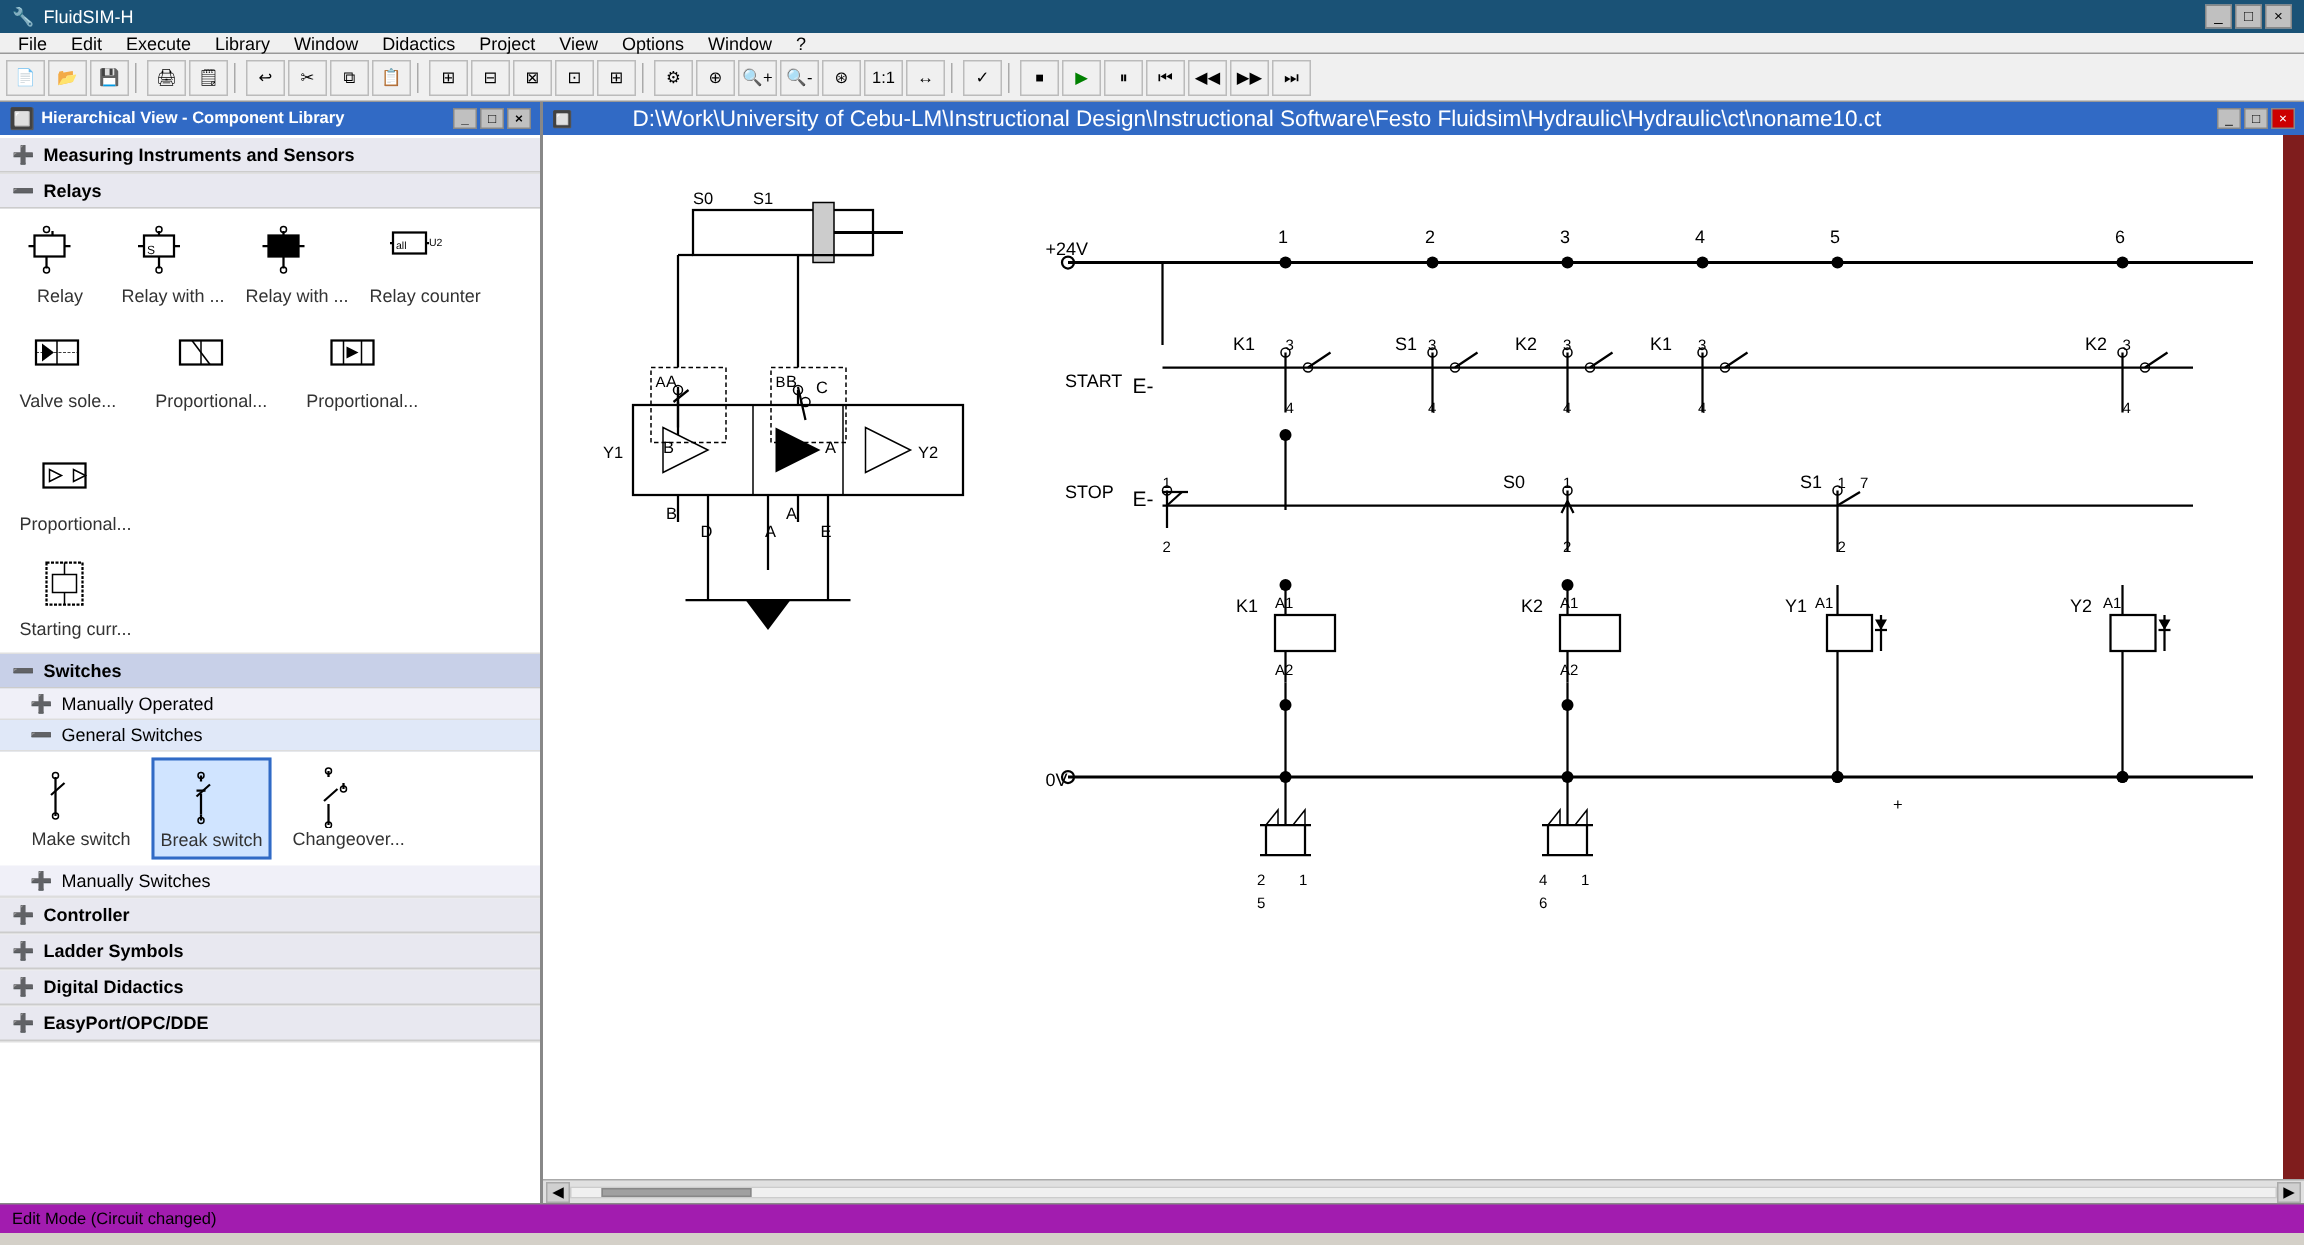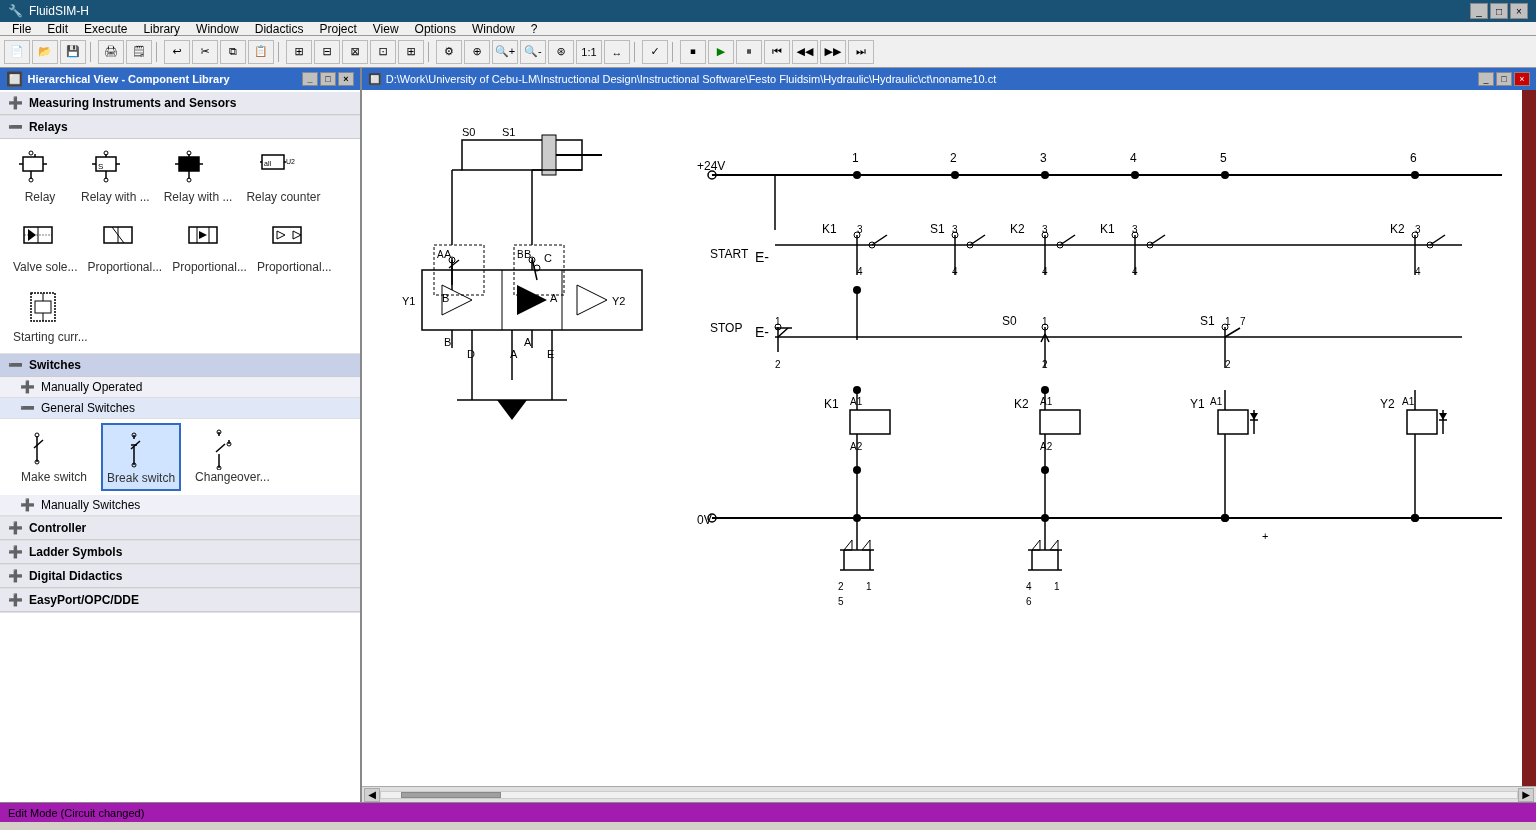--- a/index.html
+++ b/index.html
@@ -268,21 +268,21 @@
                   <text x="6" y="17" font-size="7" fill="#000">all</text>
                   <line x1="2" y1="13" x2="4" y2="13" stroke="#000" stroke-width="1.5"></line>
                   <line x1="26" y1="13" x2="28" y2="13" stroke="#000" stroke-width="1.5"></line>
                   <text x="28" y="15" font-size="7">U2</text>
                 </svg>
               </div>
               <div class="comp-label">Relay counter</div>
             </div>
           </div>
 
-          <div style="display:flex;gap:0;flex-wrap:wrap;margin-top:4px;">
+          <div style="display:flex;gap:16px;flex-wrap:wrap;margin-top:4px;">
             <div class="component-item">
               <div class="comp-icon">
                 <svg width="50" height="38" viewBox="0 0 50 38">
                   <rect x="4" y="8" width="28" height="16" fill="none" stroke="#000" stroke-width="1.5"></rect>
                   <line x1="18" y1="8" x2="18" y2="24" stroke="#000" stroke-width="1"></line>
                   <line x1="4" y1="16" x2="32" y2="16" stroke="#000" stroke-width="0.5" stroke-dasharray="2,1"></line>
                   <polygon points="8,10 8,22 16,16" fill="#000"></polygon>
                 </svg>
               </div>
               <div class="comp-label">Valve sole...</div>
@@ -435,21 +435,21 @@
         </div>
       </div>
 
     </div>
   </div>
 
   <div class="canvas-panel">
     <div class="canvas-titlebar">
       <div style="display:flex;align-items:center;gap:4px;">
         <span>🔲</span>
-        <span style="font-size:11px;">D:\Work\University of Cebu-LM\Instructional Design\Instructional Software\Festo Fluidsim\Hydraulic\Hydraulic\ct\noname10.ct</span>
+        <span style="font-size:15px;margin-left:36px;">D:\Work\University of Cebu-LM\Instructional Design\Instructional Software\Festo Fluidsim\Hydraulic\Hydraulic\ct\noname10.ct</span>
       </div>
       <div class="canvas-titlebar-controls">
         <span>_</span>
         <span>□</span>
         <span style="background:#c00;color:white;">×</span>
       </div>
     </div>
     <div class="canvas-area">
       <svg width="1160" height="700" viewBox="0 0 1160 700" style="background:white;">
 

